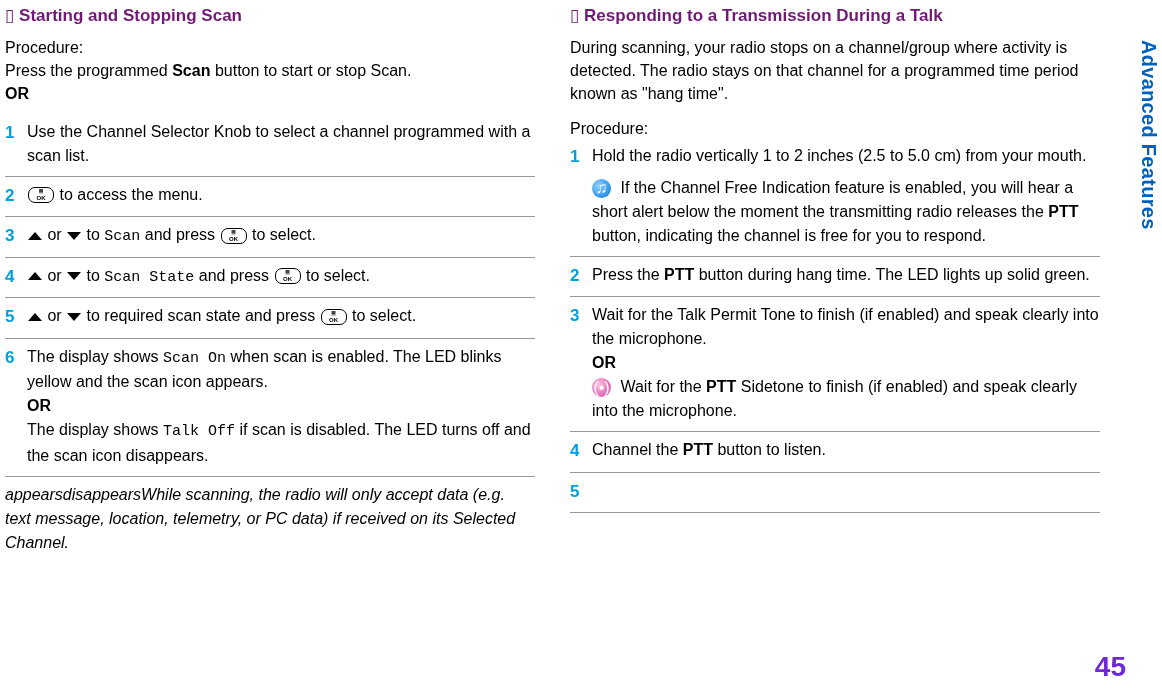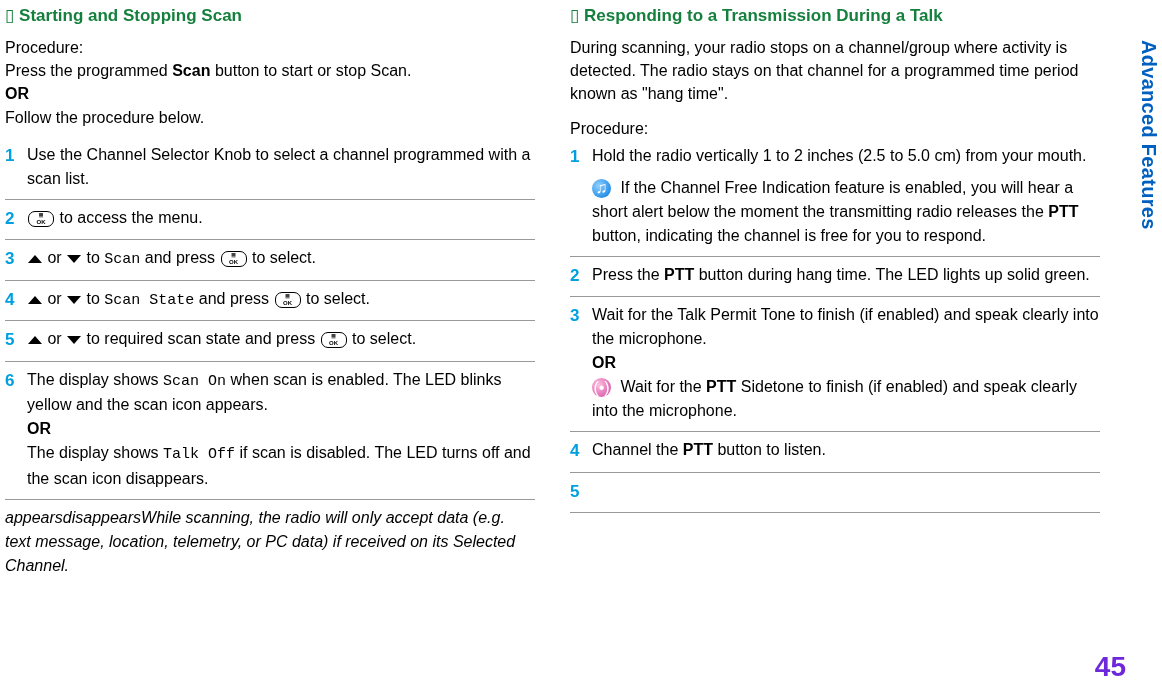--- a/index.html
+++ b/index.html
@@ -15,21 +15,21 @@
     .content {
       display: flex;
       padding: 5px 30px 0 5px;
       gap: 35px;
     }
     .column {
       flex: 1;
       max-width: 530px;
     }
     .section-title {
-      color: #15803d;
+      color: #701a75;
       font-weight: bold;
       font-size: 17px;
       margin-bottom: 10px;
     }
     .section-title::before {
       content: "▯ ";
       font-weight: normal;
     }
     .procedure-label {
       font-weight: normal;
@@ -136,21 +136,20 @@
 
 <div class="content">
 
   <div class="column">
     <div class="section-title">Starting and Stopping Scan</div>
 
     <div class="intro-text">
       <span class="procedure-label"><span>Procedure</span>:</span><br>
       <span>Press the programmed </span><span class="bold">Scan</span><span> button to start or stop Scan.</span><br>
       <span class="bold">OR</span><br>
-      <span>Follow the procedure below.</span>
     </div>
 
     <div class="step">
       <div class="step-num">1</div>
       <div class="step-body">Use the Channel Selector Knob to select a channel programmed with a scan list.</div>
     </div>
 
     <div class="step">
       <div class="step-num">2</div>
       <div class="step-body">

